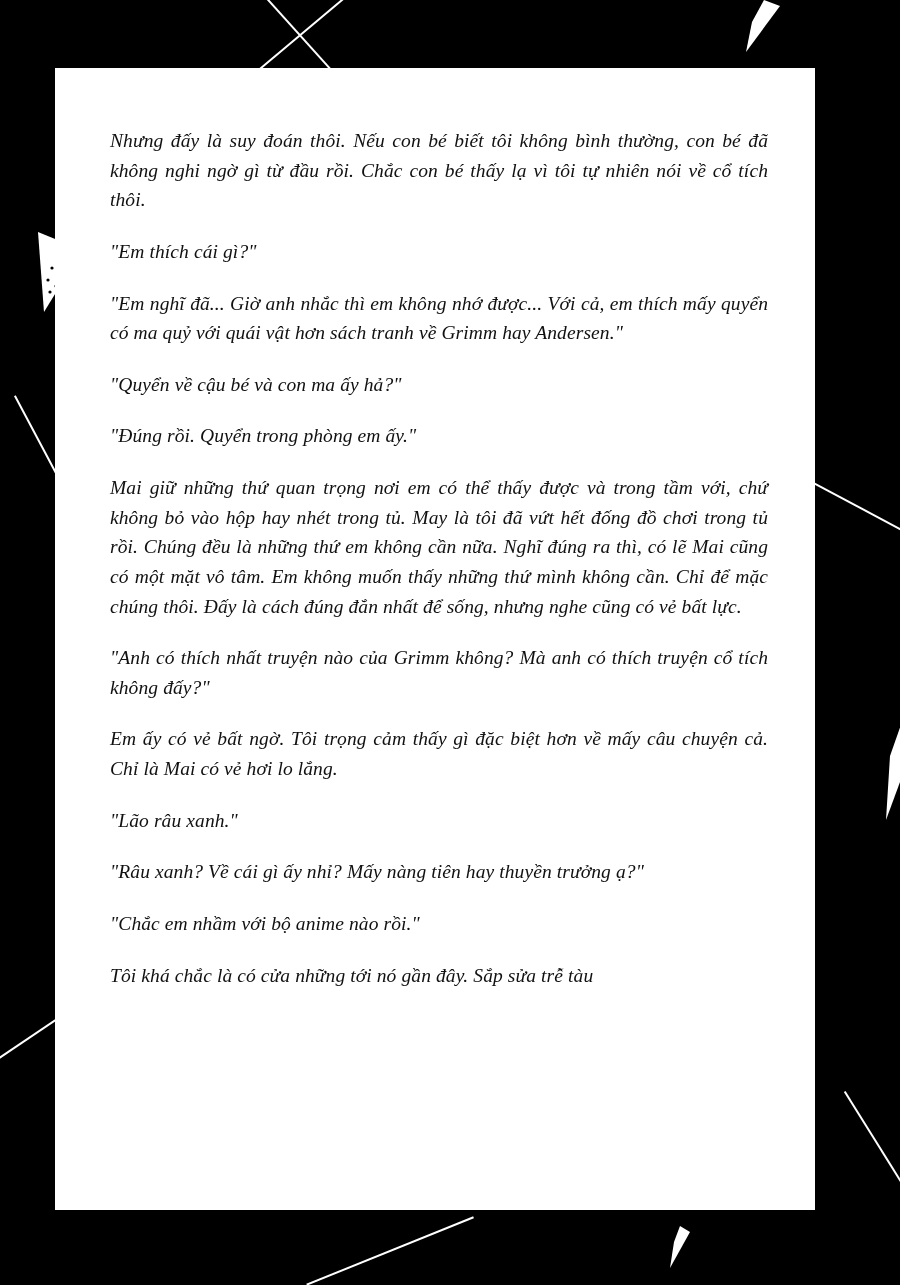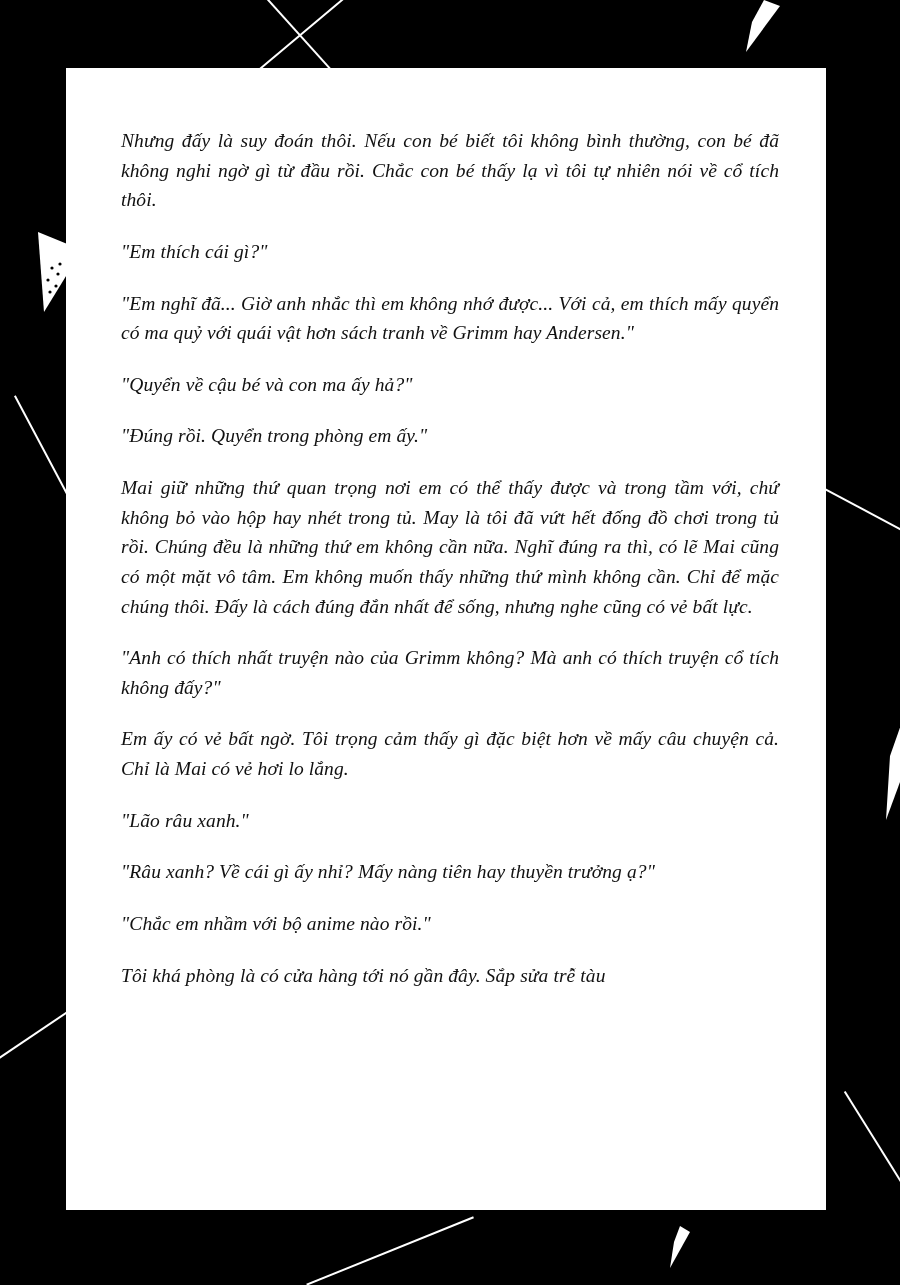--- a/index.html
+++ b/index.html
@@ -29,21 +29,21 @@
   }
   .deco-line {
     height: 1.5px;
   }
   .shard {
     position: absolute;
     pointer-events: none;
   }
   .panel {
     position: absolute;
-    left: 66px;
+    left: 55px;
     top: 68px;
     width: 760px;
     height: 1142px;
     background: #ffffff;
   }
   .text-body {
     position: absolute;
     left: 55px;
     top: 58px;
     width: 658px;
@@ -105,17 +105,17 @@
       <p class="para">"Em thích cái gì?"</p>
       <p class="para justify">"Em nghĩ đã... Giờ anh nhắc thì em không nhớ được... Với cả, em thích mấy quyển có ma quỷ với quái vật hơn sách tranh về Grimm hay Andersen."</p>
       <p class="para">"Quyển về cậu bé và con ma ấy hả?"</p>
       <p class="para">"Đúng rồi. Quyển trong phòng em ấy."</p>
       <p class="para justify">Mai giữ những thứ quan trọng nơi em có thể thấy được và trong tầm với, chứ không bỏ vào hộp hay nhét trong tủ. May là tôi đã vứt hết đống đồ chơi trong tủ rồi. Chúng đều là những thứ em không cần nữa. Nghĩ đúng ra thì, có lẽ Mai cũng có một mặt vô tâm. Em không muốn thấy những thứ mình không cần. Chỉ để mặc chúng thôi. Đấy là cách đúng đắn nhất để sống, nhưng nghe cũng có vẻ bất lực.</p>
       <p class="para justify">"Anh có thích nhất truyện nào của Grimm không? Mà anh có thích truyện cổ tích không đấy?"</p>
       <p class="para justify">Em ấy có vẻ bất ngờ. Tôi trọng cảm thấy gì đặc biệt hơn về mấy câu chuyện cả. Chỉ là Mai có vẻ hơi lo lắng.</p>
       <p class="para">"Lão râu xanh."</p>
       <p class="para justify">"Râu xanh? Về cái gì ấy nhỉ? Mấy nàng tiên hay thuyền trưởng ạ?"</p>
       <p class="para">"Chắc em nhầm với bộ anime nào rồi."</p>
-      <p class="para justify">Tôi khá phòng là có cửa hàng tới nó gần đây. Sắp sửa trễ tàu</p>
+      <p class="para justify">Tôi khá chắc là có cửa những tới nó gần đây. Sắp sửa trễ tàu</p>
     </div>
   </div>
 
 </div>
 
 </body></html>

